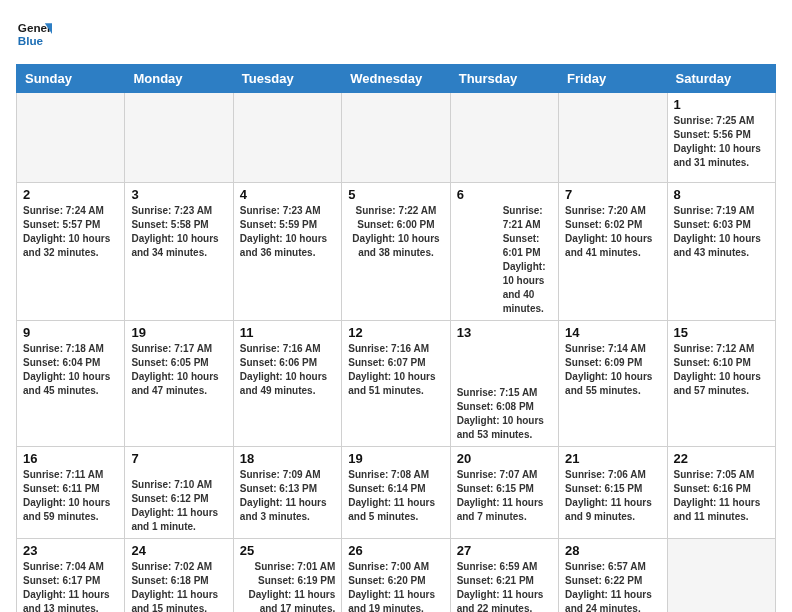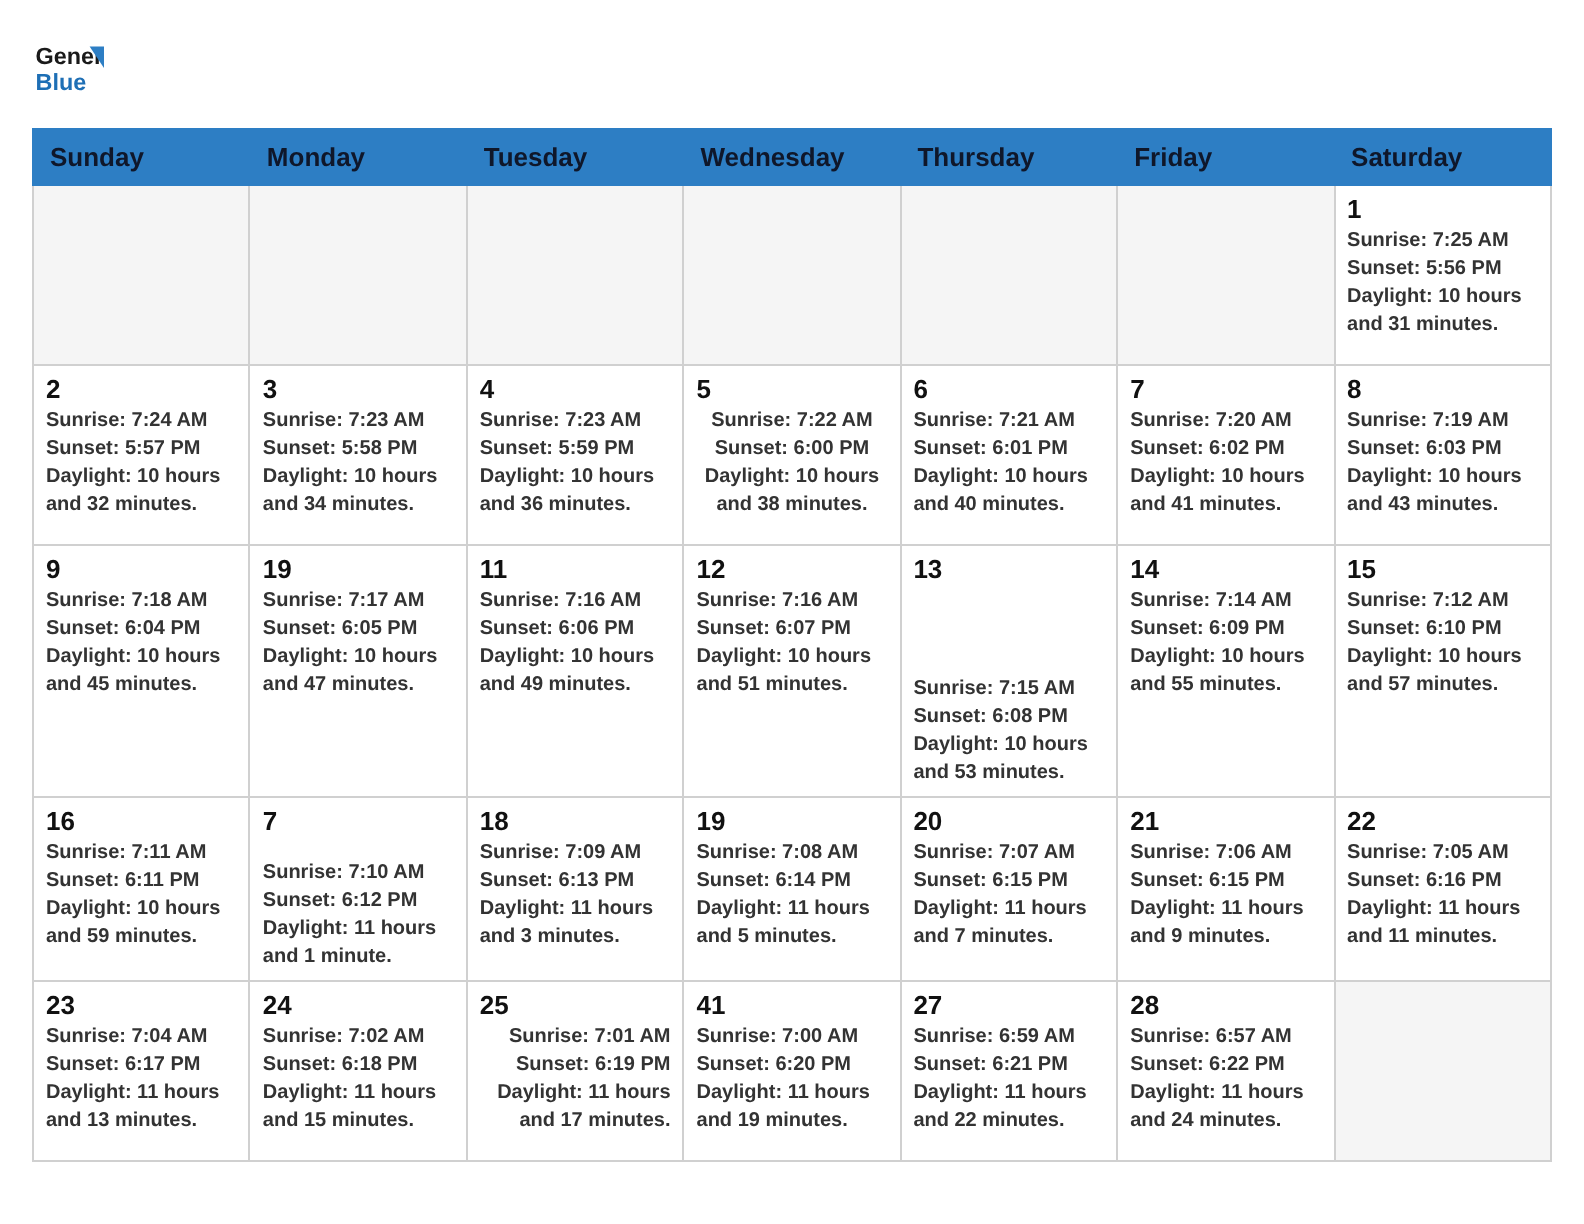--- a/index.html
+++ b/index.html
@@ -37,21 +37,21 @@
       font-size: 14px;
       color: #333;
     }
     .calendar {
       width: 100%;
       border-collapse: collapse;
       border: 1px solid #ccc;
     }
     .calendar th {
       background: #2d7ec4;
-      color: #0f172a;
+      color: #ffffff;
       font-size: 13px;
       font-weight: bold;
       padding: 6px 8px;
       text-align: left;
       border: 1px solid #2d7ec4;
     }
     .calendar td {
       width: 108px;
       vertical-align: top;
       border: 1px solid #d0d0d0;
@@ -151,21 +151,21 @@
 Daylight: 10 hours and 36 minutes.</div>
         </td>
         <td>
           <span class="day-num">5</span>
           <div class="day-info" style="white-space: pre-line; text-align: center;">Sunrise: 7:22 AM
 Sunset: 6:00 PM
 Daylight: 10 hours and 38 minutes.</div>
         </td>
         <td>
           <span class="day-num">6</span>
-          <div class="day-info" style="white-space: pre-line;">Sunrise: 7:21 AM
+          <div class="day-info" style="white-space: pre-line; margin-left: 46px;">Sunrise: 7:21 AM
 Sunset: 6:01 PM
 Daylight: 10 hours and 40 minutes.</div>
         </td>
         <td>
           <span class="day-num">7</span>
           <div class="day-info" style="white-space: pre-line;">Sunrise: 7:20 AM
 Sunset: 6:02 PM
 Daylight: 10 hours and 41 minutes.</div>
         </td>
         <td>
@@ -276,21 +276,21 @@
 Sunset: 6:18 PM
 Daylight: 11 hours and 15 minutes.</div>
         </td>
         <td>
           <span class="day-num">25</span>
           <div class="day-info" style="white-space: pre-line; text-align: right;">Sunrise: 7:01 AM
 Sunset: 6:19 PM
 Daylight: 11 hours and 17 minutes.</div>
         </td>
         <td>
-          <span class="day-num">41</span>
+          <span class="day-num">26</span>
           <div class="day-info" style="white-space: pre-line;">Sunrise: 7:00 AM
 Sunset: 6:20 PM
 Daylight: 11 hours and 19 minutes.</div>
         </td>
         <td>
           <span class="day-num">27</span>
           <div class="day-info" style="white-space: pre-line;">Sunrise: 6:59 AM
 Sunset: 6:21 PM
 Daylight: 11 hours and 22 minutes.</div>
         </td>

